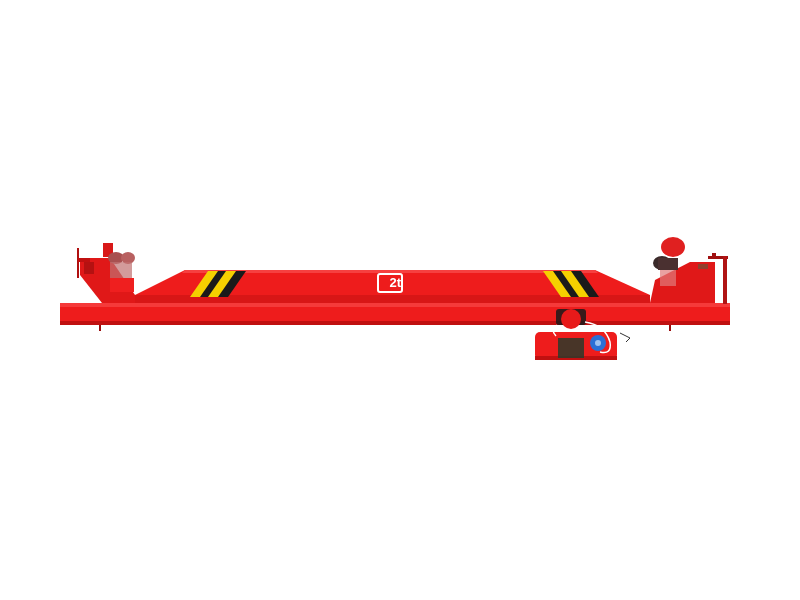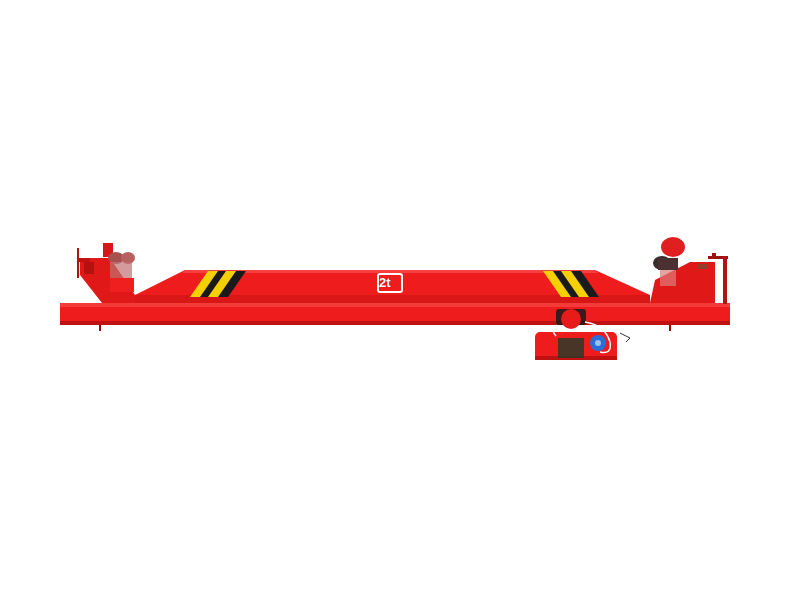--- a/index.html
+++ b/index.html
@@ -4,21 +4,21 @@
   <style>
     html, body { margin: 0; padding: 0; }
     body {
       width: 800px; height: 600px; background: #ffffff; position: relative; overflow: hidden;
       font-family: "Liberation Sans", sans-serif;
     }
     .scene { position: absolute; left: 0; top: 0; width: 800px; height: 600px; }
     .capacity-plate {
       position: absolute; left: 377px; top: 273px; width: 26px; height: 20px;
       border: 2px solid #ffffff; border-radius: 3px; box-sizing: border-box;
-      color: #ffffff; font-weight: bold; font-size: 13px; line-height: 16px; text-align: left;
+      color: #ffffff; font-weight: bold; font-size: 13px; line-height: 16px; text-align: right;
       font-family: "Liberation Sans", sans-serif;
     }
   </style>
 </head>
 <body>
 
 <div class="scene">
   <svg width="800" height="600" viewBox="0 0 800 600" xmlns="http://www.w3.org/2000/svg">
 
     <g>

